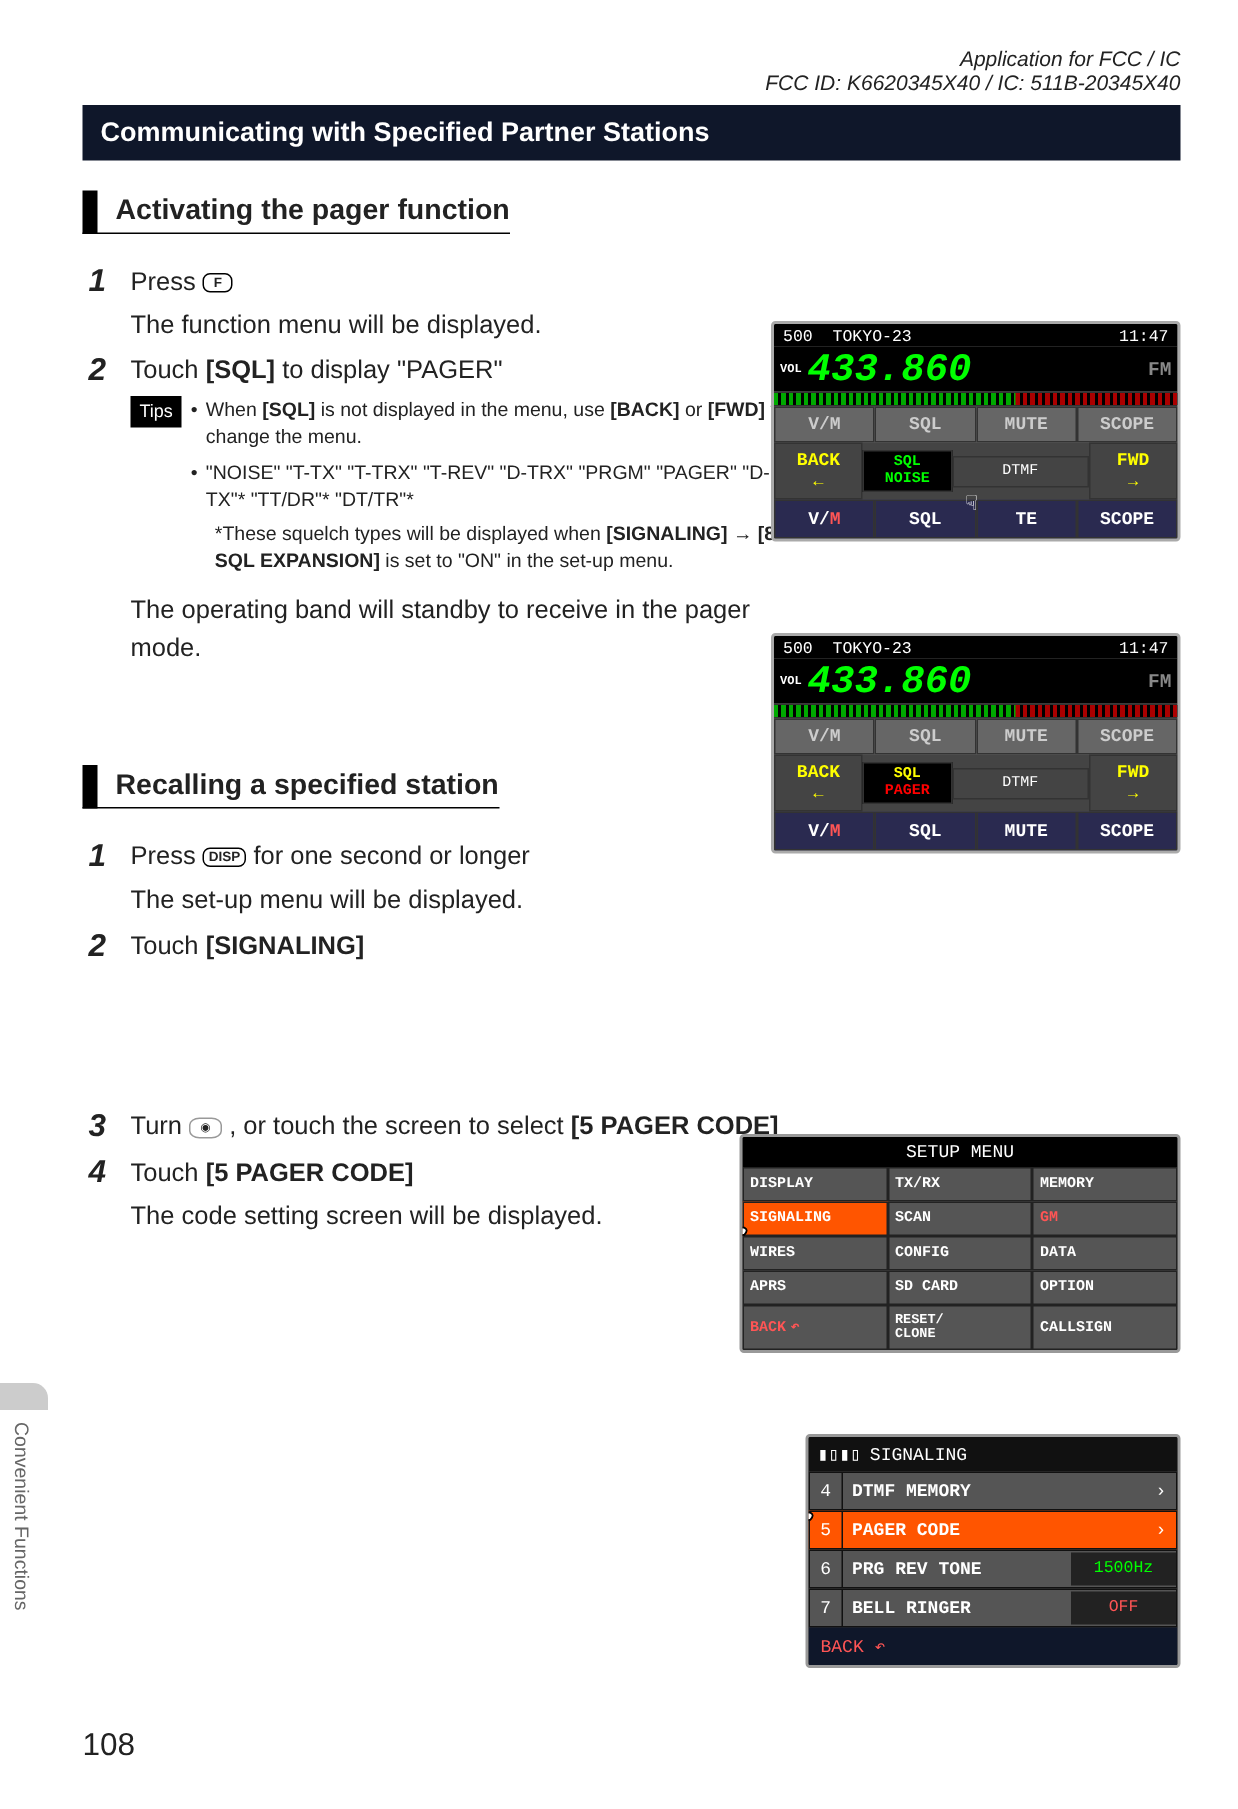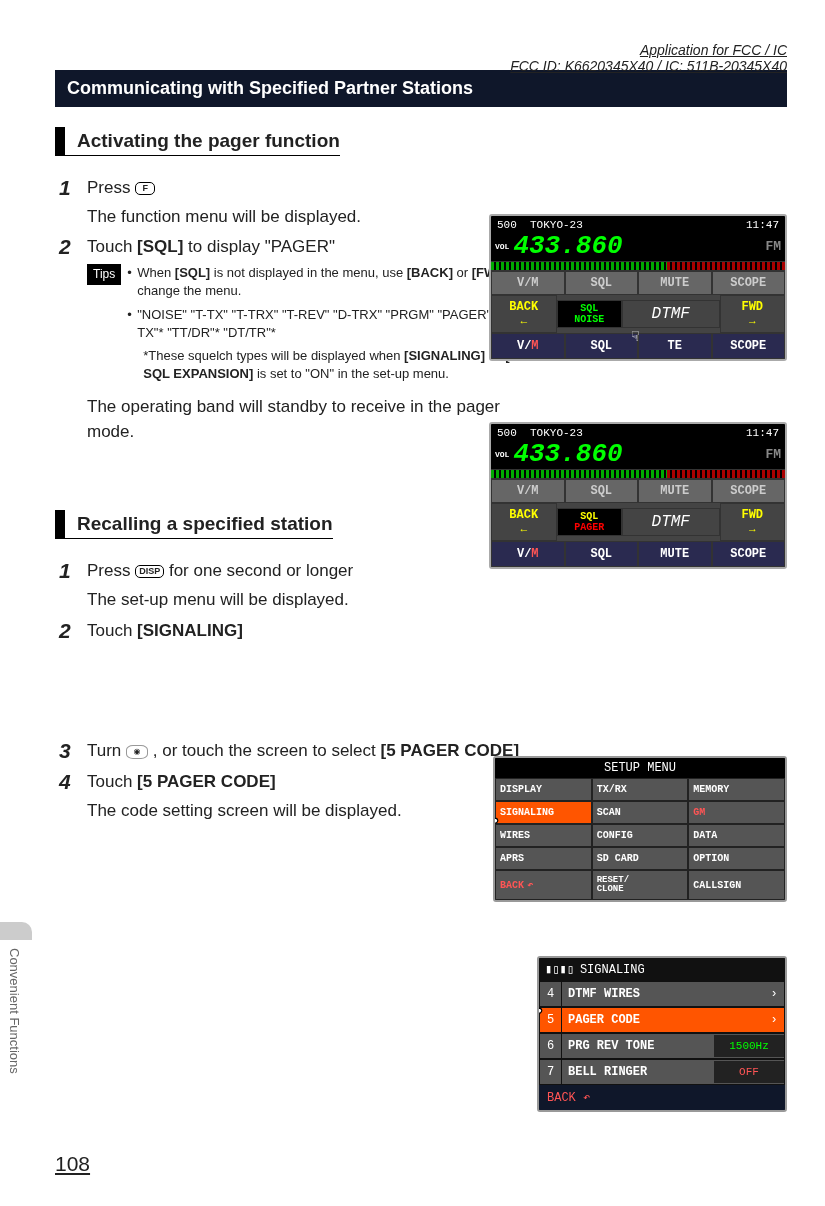--- a/index.html
+++ b/index.html
@@ -7,26 +7,25 @@
     width: 825px;
     height: 1206px;
     font-family: Arial, Helvetica, sans-serif;
     color: #222;
     position: relative;
     padding: 30px 38px 30px 55px;
     background: #fff;
   }
   .right-header {
     position: absolute;
-    top: 42px;
+    top: 31px;
     right: 38px;
     text-align: right;
     font-size: 14px;
     font-style: italic;
-    text-decoration: underline;
   }
   .bar-title {
     background: #0f172a;
     color: #fff;
     font-size: 18px;
     font-weight: bold;
     padding: 8px 12px;
     margin-top: 40px;
     margin-bottom: 20px;
   }
@@ -82,21 +81,21 @@
     vertical-align: middle;
     position: relative;
     font-size: 8px;
     text-align: center;
     line-height: 12px;
   }
   
   .screen {
     position: absolute;
     right: 38px;
-    width: 298px;
+    width: 273px;
     border: 2px solid #aaa;
     border-radius: 3px;
     background: #888;
     font-family: "Courier New", monospace;
     overflow: hidden;
   }
   .scr-top {
     background: #000;
     color: #fff;
     padding: 3px 6px 0;
@@ -137,21 +136,21 @@
     color:#ccc;
     text-align:center;
     font-size:12px;
     font-weight:bold;
     padding:4px 0;
     border:1px solid #333;
   }
   .scr-row5 { display:flex; align-items:center; background:#444; }
   .scr-row5 .back { color:#ff0; font-size:12px; font-weight:bold; flex:1; text-align:center; padding:4px 0; border:1px solid #333;}
   .scr-row5 .arrow { color:#ff0; font-size:11px; }
-  .scr-row5 .mid { flex:1; text-align:center; color:#fff; font-size:16px; padding:4px 16px; border:1px solid #333;font-style:italic;}
+  .scr-row5 .mid { flex:1; text-align:center; color:#fff; font-size:10px; padding:4px 16px; border:1px solid #333;}
   .scr-row5 .fwd { color:#ff0; font-size:12px; font-weight:bold; flex:1; text-align:center; padding:4px 0; border:1px solid #333;}
   .scr-row5 .sqlbox { flex:1; text-align:center; font-size:10px; font-weight:bold; border:1px solid #333; padding:2px 0;}
   .sql-noise { background:#000; color:#0f0; }
   .sql-pager { background:#000; color:#f00; }
   .scr-row6 { display:flex; background:#2a2a50; }
   .scr-row6 .cell {
     flex:1; text-align:center; font-size:12px; font-weight:bold; color:#fff;
     padding:5px 0; border:1px solid #333;
   }
   .vm-red { color:#f55 !important; }
@@ -209,21 +208,20 @@
     left:0; top:-16px;
     width:32px; height:18px;
     background:#ccc;
     border-radius:0 10px 0 0;
   }
   .page-num {
     position:absolute;
     bottom:30px;
     left:55px;
     font-size:21px;
-    text-decoration:underline;
   }
 </style>
 </head>
 <body>
 
 
 
 <div class="right-header">
   <div>Application for FCC / IC</div>
   <div>FCC ID: K6620345X40 / IC: 511B-20345X40</div>
@@ -411,21 +409,21 @@
     <svg viewBox="0 0 40 32">
         <path d="M5 20 Q2 16 6 14 L18 14 Q16 8 20 6 Q24 5 25 10 L25 14 L34 14 Q38 16 34 20 L25 20 L25 26 Q22 30 18 26 L18 20 Z" fill="#fff" stroke="#000" stroke-width="1.5"></path>
       </svg>
   </div>
   <div class="sig-title">
     <span>▮▯▮▯</span>
     <span>SIGNALING</span>
   </div>
   <div class="sig-row">
     <div class="sig-num">4</div>
-    <div class="sig-label">DTMF WIRES</div>
+    <div class="sig-label">DTMF MEMORY</div>
     <div class="sig-chevron">›</div>
   </div>
   <div class="sig-row hl">
     <div class="sig-num">5</div>
     <div class="sig-label">PAGER CODE</div>
     <div class="sig-chevron">›</div>
   </div>
   <div class="sig-row">
     <div class="sig-num">6</div>
     <div class="sig-label">PRG REV TONE</div>

